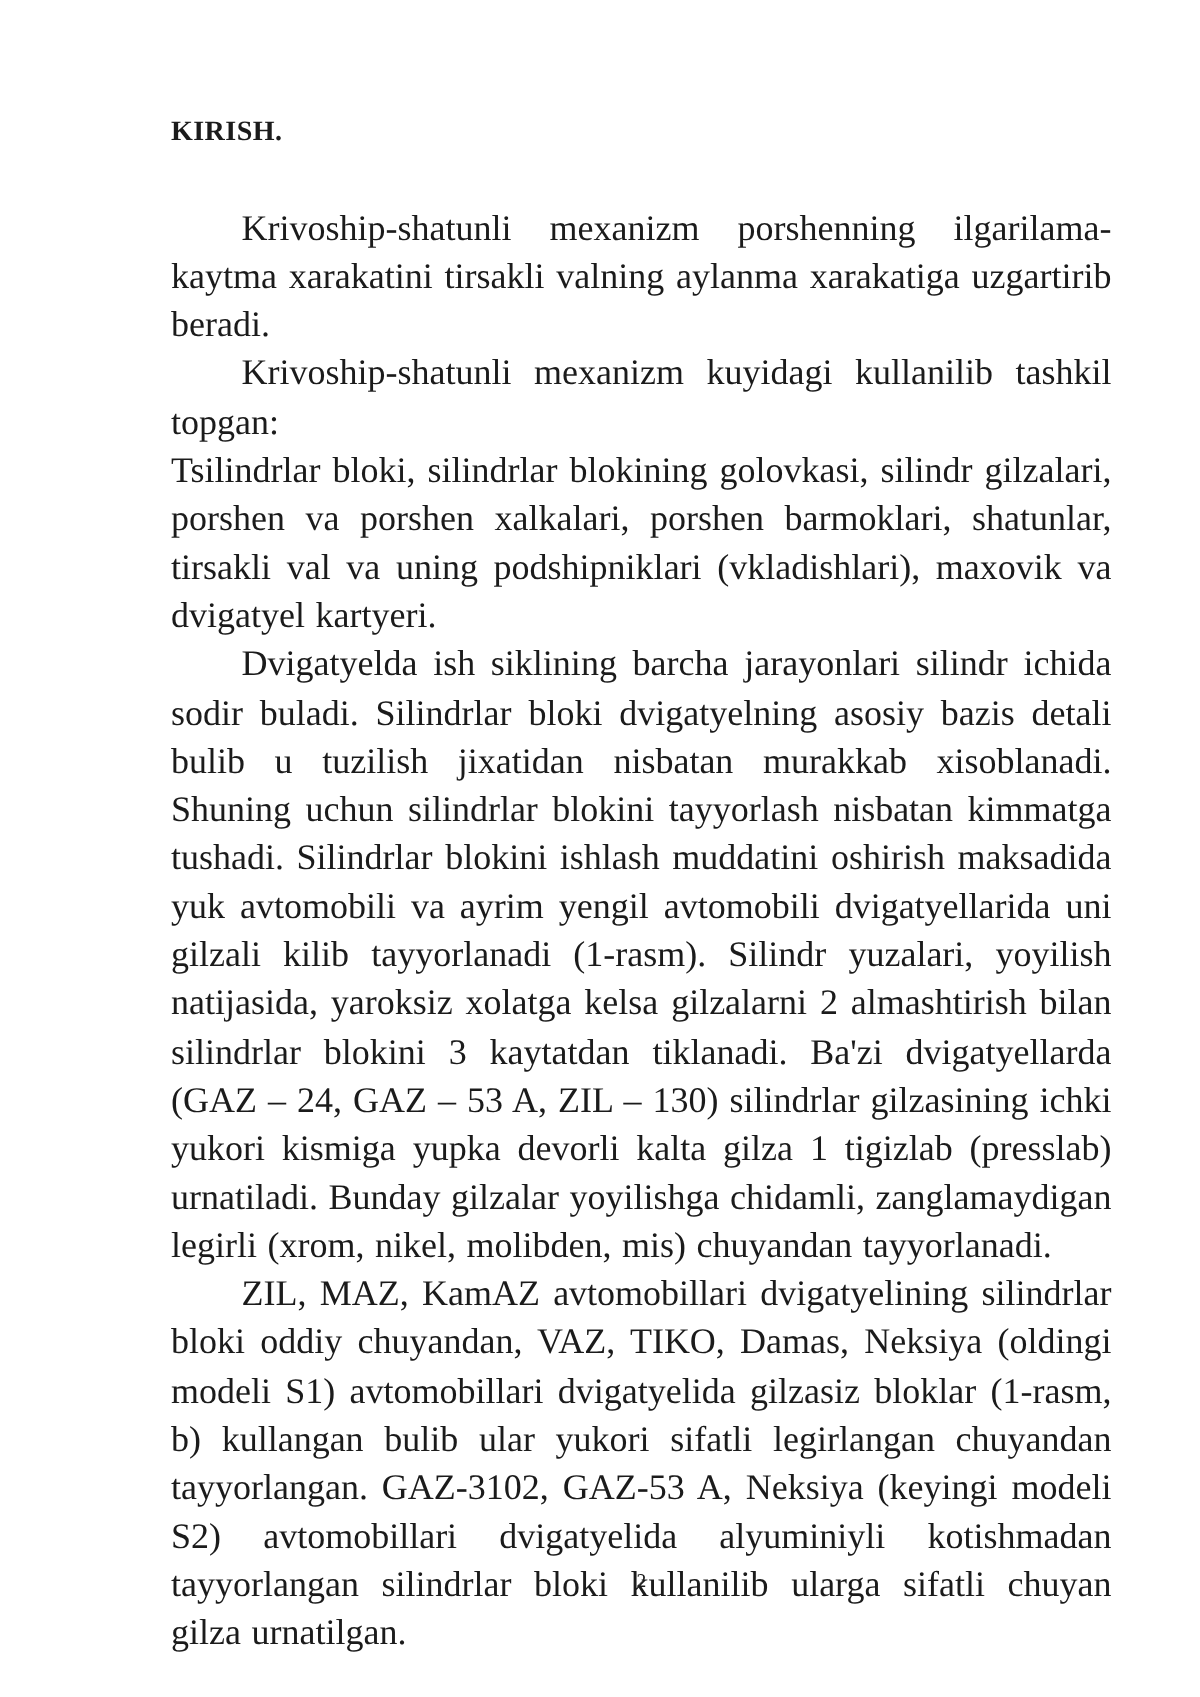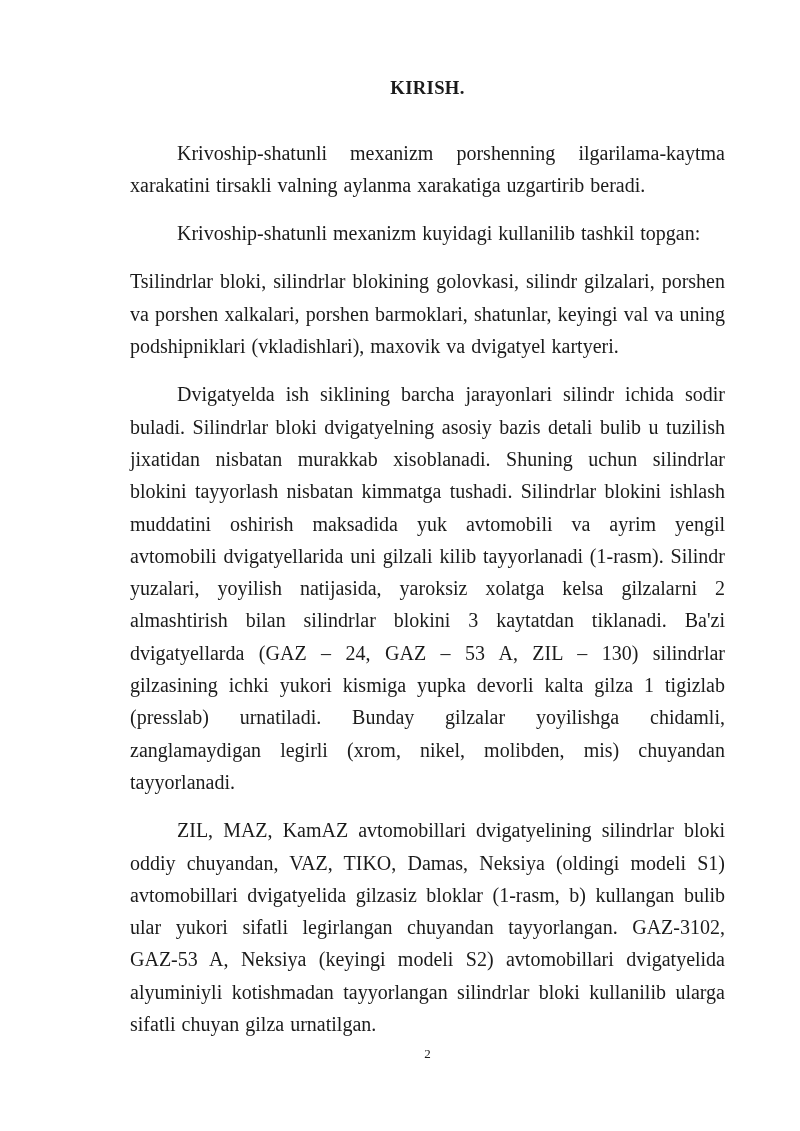--- a/index.html
+++ b/index.html
@@ -19,27 +19,26 @@
   .content {
     position: absolute;
     left: 114px;
     top: 72px;
     width: 627px;
   }
   .doc-title {
     font-size: 18.7px;
     line-height: 32.3px;
     font-weight: bold;
-    text-align: center;
     letter-spacing: 0.3px;
     margin: 0 0 32.3px 0;
   }
   .doc-body p.para {
-    margin: 16px;
-    font-size: 20px;
+    margin: 0;
+    font-size: 24px;
     line-height: 32.3px;
     text-align: justify;
     text-justify: inter-word;
     word-spacing: 1px;
   }
   .doc-body p.para.indent {
     text-indent: 47px;
   }
   .footer {
     position: absolute;
@@ -54,19 +53,19 @@
 </style>
 </head>
 <body>
 
 <div class="page">
   <div class="content">
     <h1 class="doc-title">KIRISH.</h1>
     <div class="doc-body">
         <p class="para indent">Krivoship-shatunli mexanizm porshenning ilgarilama-kaytma xarakatini tirsakli valning aylanma xarakatiga uzgartirib beradi.</p>
         <p class="para indent">Krivoship-shatunli mexanizm kuyidagi kullanilib tashkil topgan:</p>
-        <p class="para">Tsilindrlar bloki, silindrlar blokining golovkasi, silindr gilzalari, porshen va porshen xalkalari, porshen barmoklari, shatunlar, keyingi val va uning podshipniklari (vkladishlari), maxovik va dvigatyel kartyeri.</p>
+        <p class="para">Tsilindrlar bloki, silindrlar blokining golovkasi, silindr gilzalari, porshen va porshen xalkalari, porshen barmoklari, shatunlar, tirsakli val va uning podshipniklari (vkladishlari), maxovik va dvigatyel kartyeri.</p>
         <p class="para indent">Dvigatyelda ish siklining barcha jarayonlari silindr ichida sodir buladi. Silindrlar bloki dvigatyelning asosiy bazis detali bulib u tuzilish jixatidan nisbatan murakkab xisoblanadi. Shuning uchun silindrlar blokini tayyorlash nisbatan kimmatga tushadi. Silindrlar blokini ishlash muddatini oshirish maksadida yuk avtomobili va ayrim yengil avtomobili dvigatyellarida uni gilzali kilib tayyorlanadi (1-rasm). Silindr yuzalari, yoyilish natijasida, yaroksiz xolatga kelsa gilzalarni 2 almashtirish bilan silindrlar blokini 3 kaytatdan tiklanadi. Ba'zi dvigatyellarda (GAZ – 24, GAZ – 53 A, ZIL – 130) silindrlar gilzasining ichki yukori kismiga yupka devorli kalta gilza 1 tigizlab (presslab) urnatiladi. Bunday gilzalar yoyilishga chidamli, zanglamaydigan legirli (xrom, nikel, molibden, mis) chuyandan tayyorlanadi.</p>
         <p class="para indent">ZIL, MAZ, KamAZ avtomobillari dvigatyelining silindrlar bloki oddiy chuyandan, VAZ, TIKO, Damas, Neksiya (oldingi modeli S1) avtomobillari dvigatyelida gilzasiz bloklar (1-rasm, b) kullangan bulib ular yukori sifatli legirlangan chuyandan tayyorlangan. GAZ-3102, GAZ-53 A, Neksiya (keyingi modeli S2) avtomobillari dvigatyelida alyuminiyli kotishmadan tayyorlangan silindrlar bloki kullanilib ularga sifatli chuyan gilza urnatilgan.</p>
       </div>
   </div>
   <div class="footer">2</div>
 </div>
 
 </body></html>

